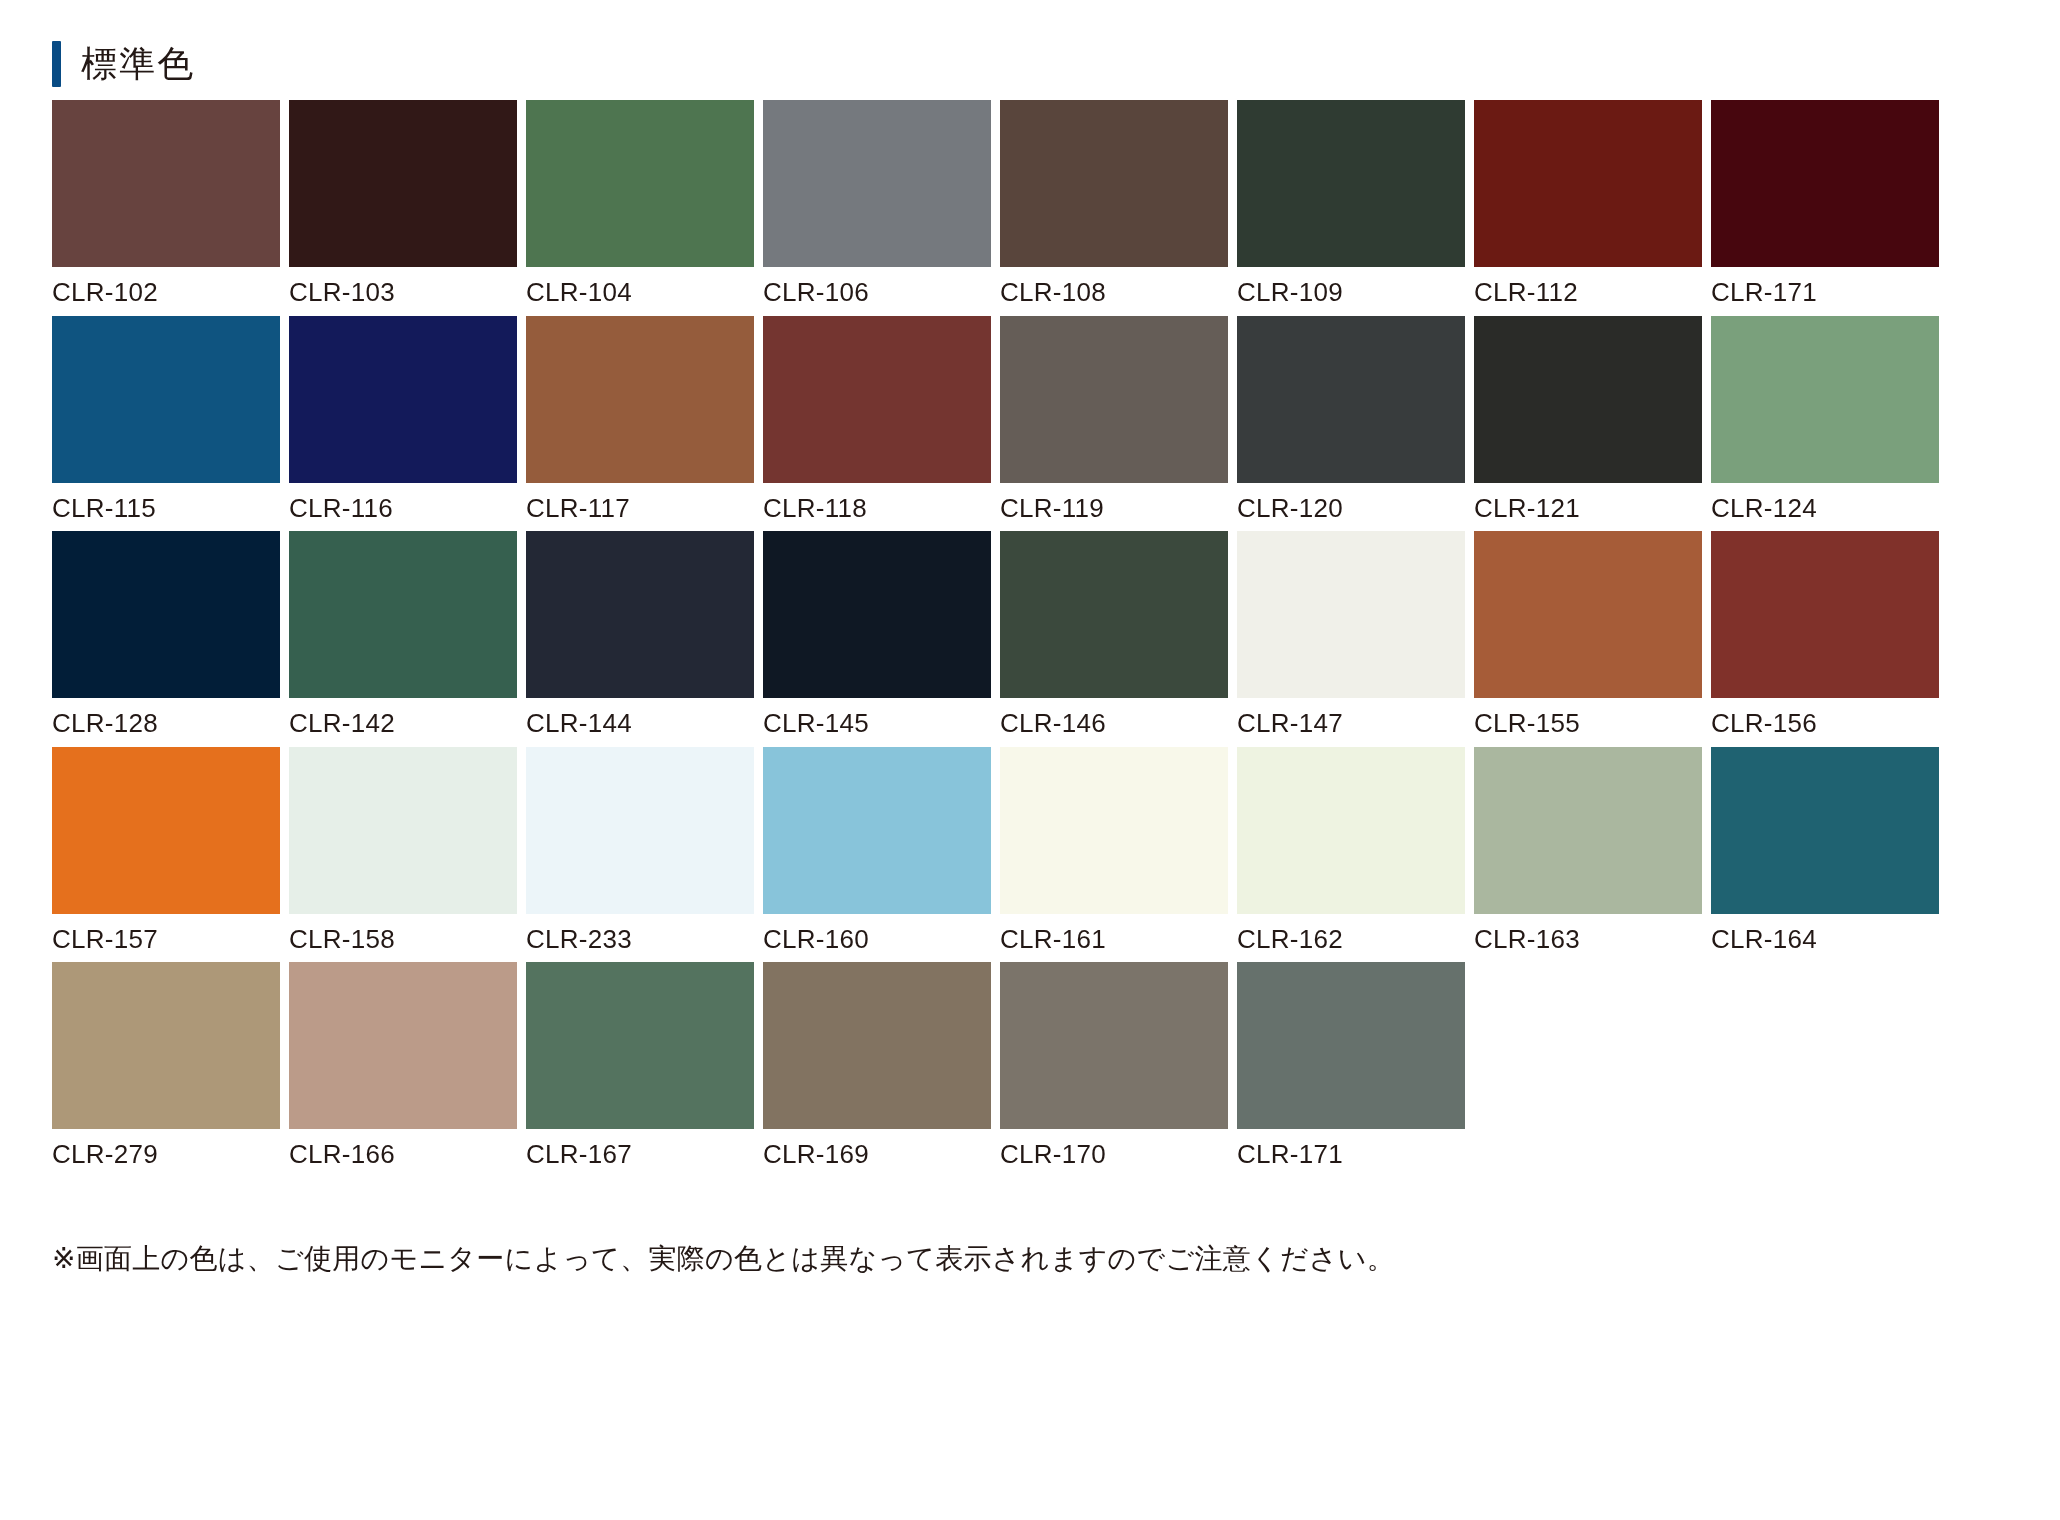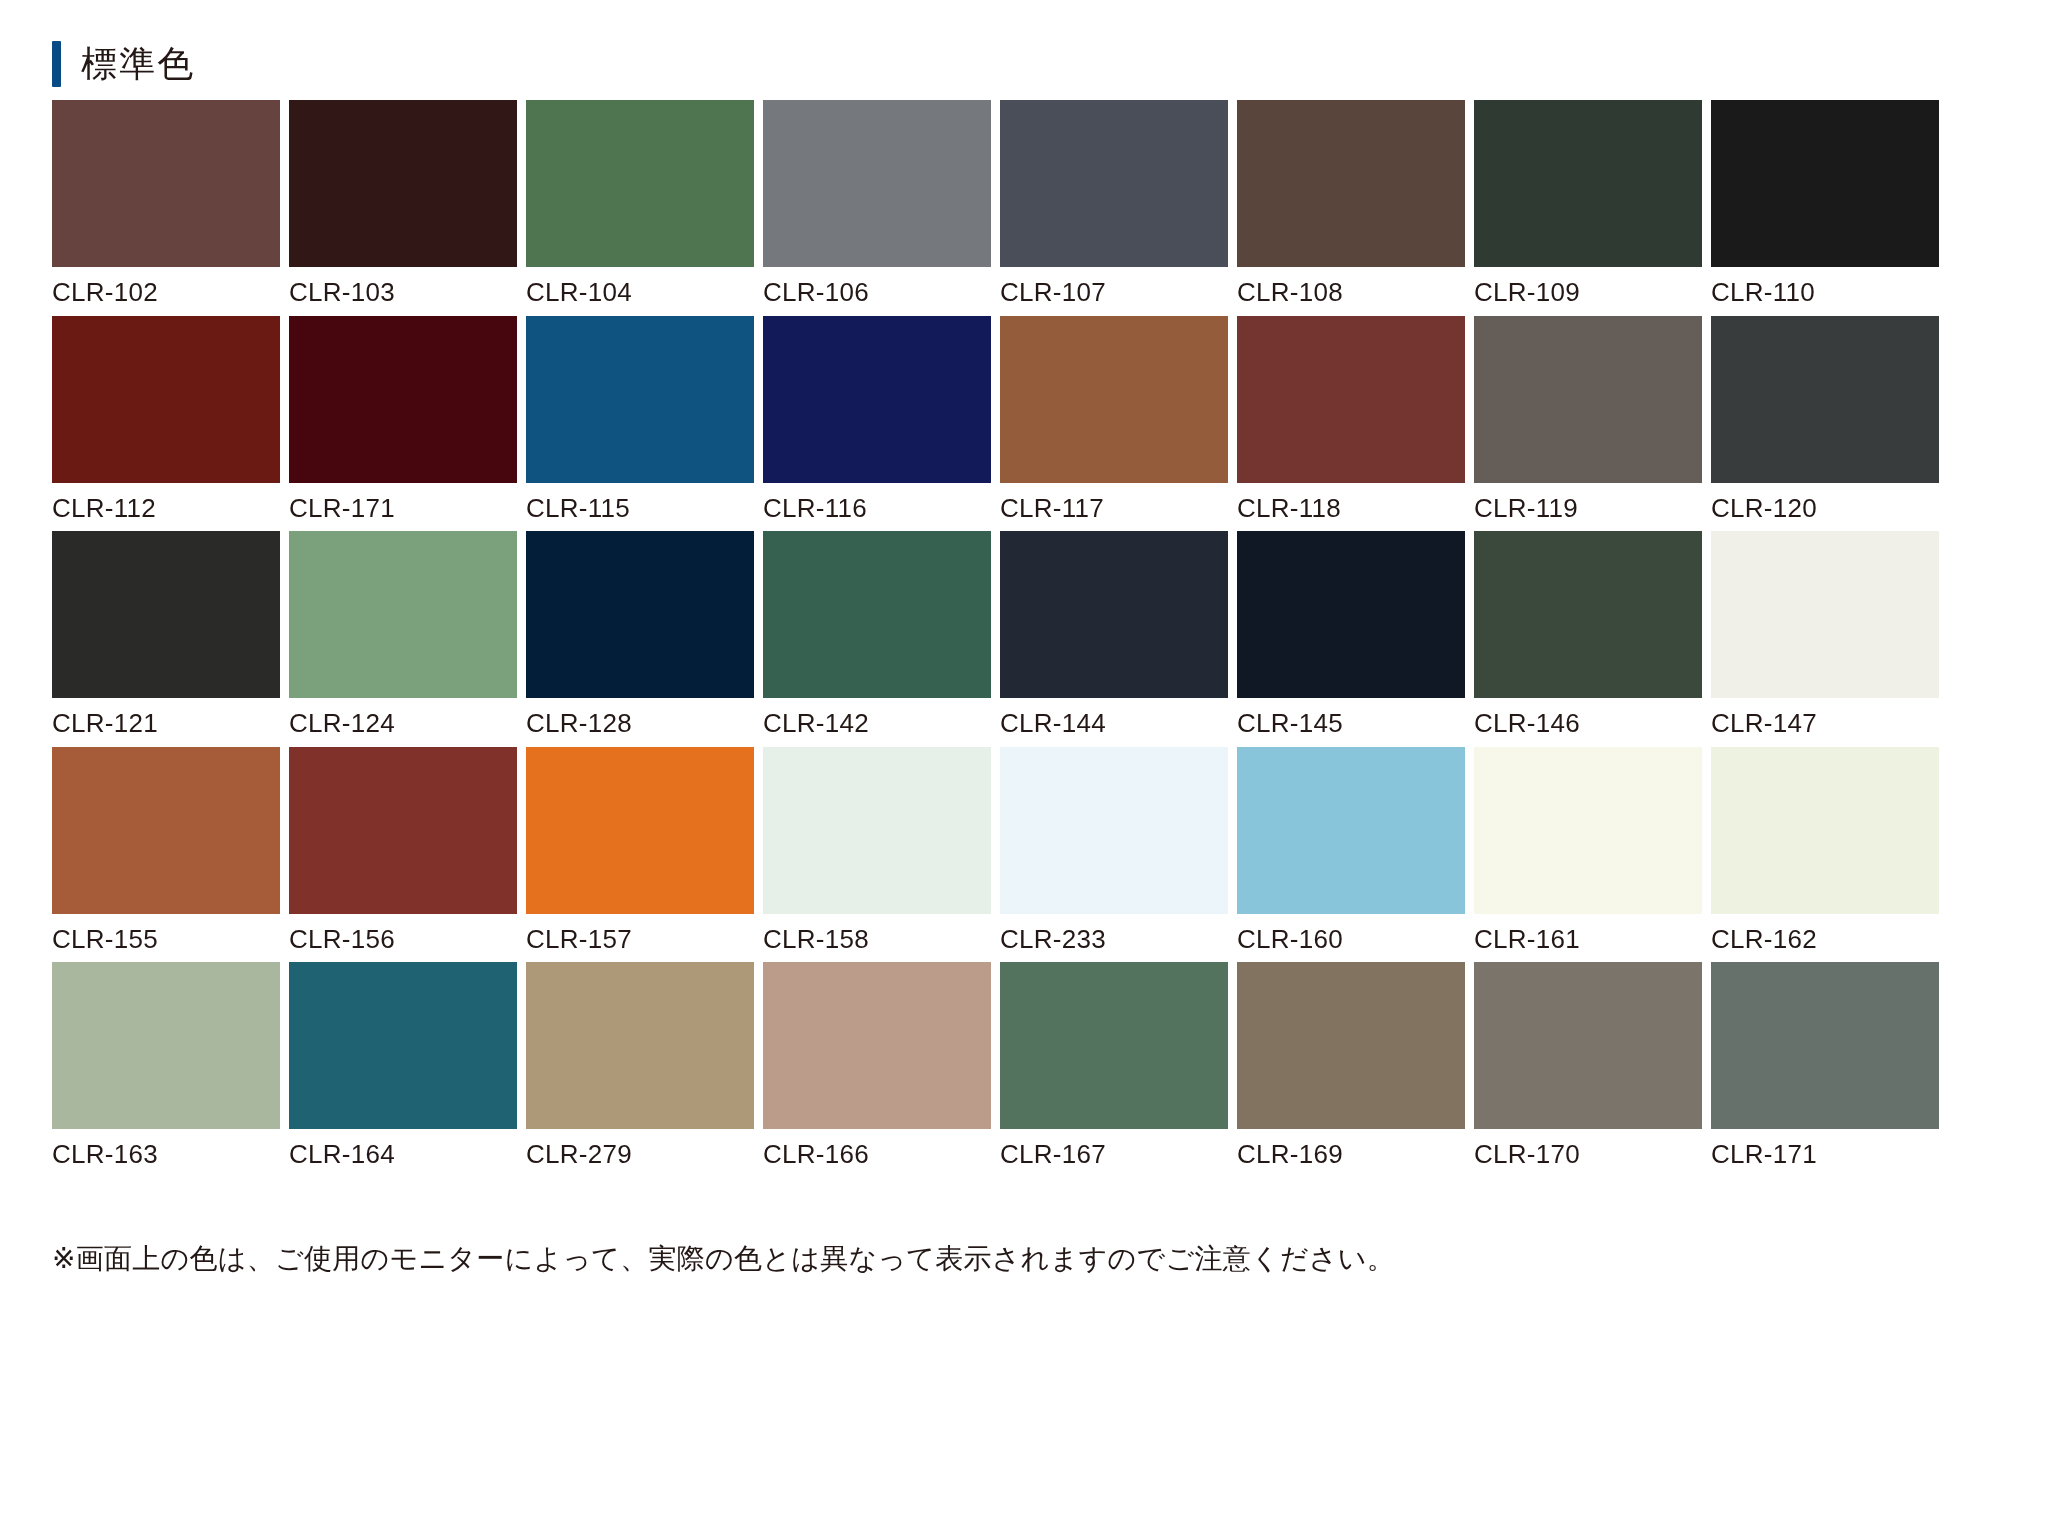--- a/index.html
+++ b/index.html
@@ -110,36 +110,28 @@
       </div>
       <div class="swatch-cell">
         <div class="swatch-chip" style="background-color: rgb(78, 117, 80);"></div>
         <div class="swatch-label">CLR-104</div>
       </div>
       <div class="swatch-cell">
         <div class="swatch-chip" style="background-color: rgb(117, 121, 126);"></div>
         <div class="swatch-label">CLR-106</div>
       </div>
       <div class="swatch-cell">
-        <div class="swatch-chip" style="background-color: rgb(74, 78, 88);"></div>
-        <div class="swatch-label">CLR-107</div>
-      </div>
-      <div class="swatch-cell">
         <div class="swatch-chip" style="background-color: rgb(89, 69, 60);"></div>
         <div class="swatch-label">CLR-108</div>
       </div>
       <div class="swatch-cell">
         <div class="swatch-chip" style="background-color: rgb(47, 59, 50);"></div>
         <div class="swatch-label">CLR-109</div>
       </div>
       <div class="swatch-cell">
-        <div class="swatch-chip" style="background-color: rgb(26, 26, 26);"></div>
-        <div class="swatch-label">CLR-110</div>
-      </div>
-      <div class="swatch-cell">
         <div class="swatch-chip" style="background-color: rgb(107, 26, 19);"></div>
         <div class="swatch-label">CLR-112</div>
       </div>
       <div class="swatch-cell">
         <div class="swatch-chip" style="background-color: rgb(71, 6, 14);"></div>
         <div class="swatch-label">CLR-171</div>
       </div>
       <div class="swatch-cell">
         <div class="swatch-chip" style="background-color: rgb(15, 84, 128);"></div>
         <div class="swatch-label">CLR-115</div>

